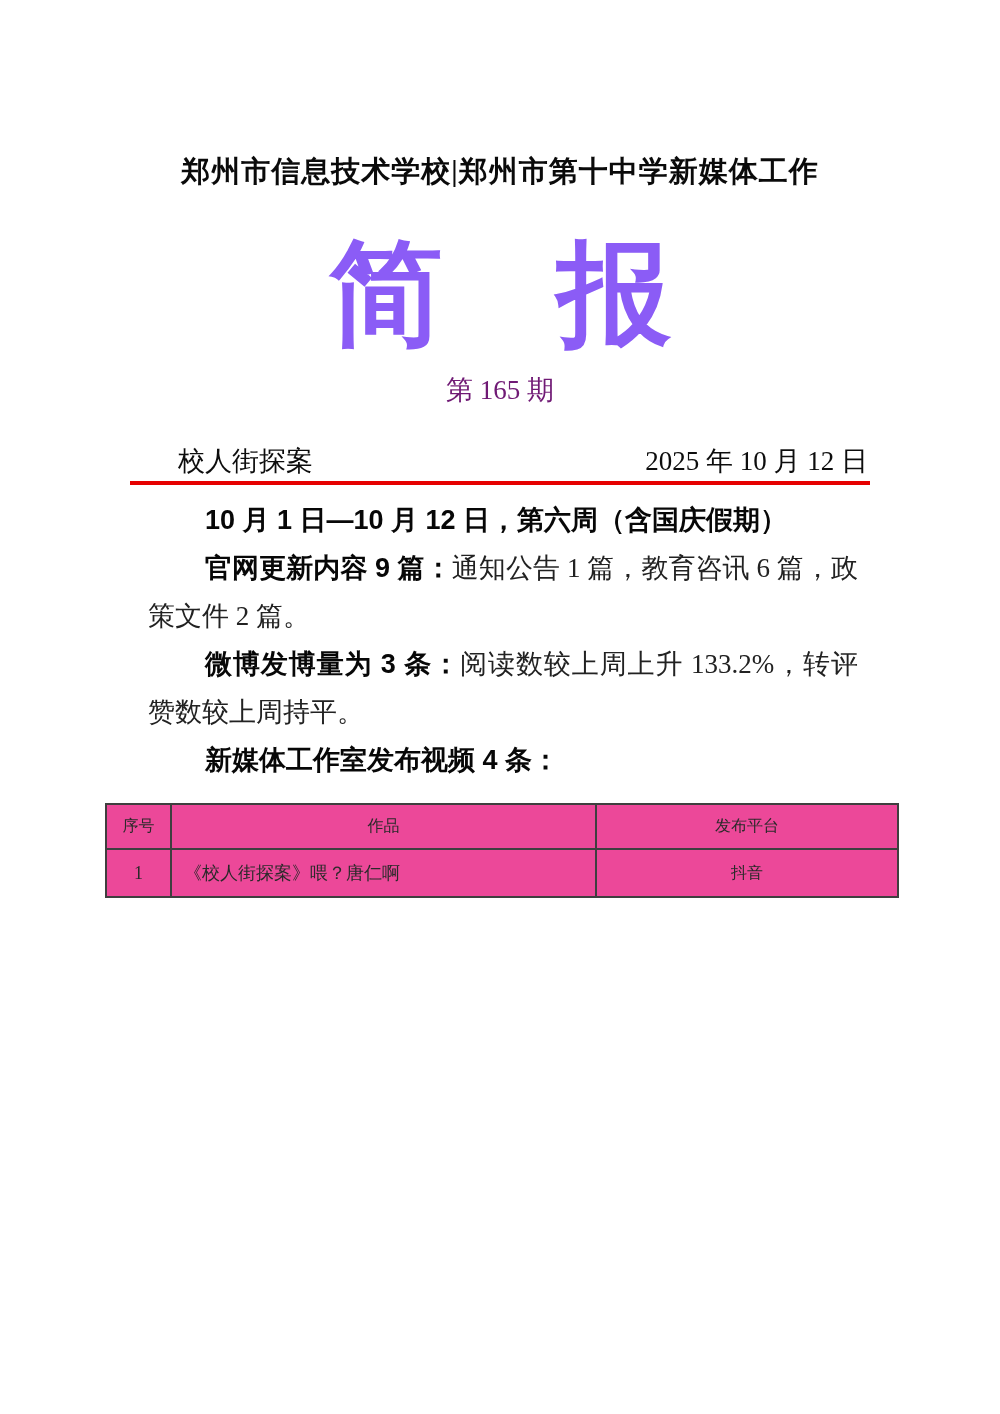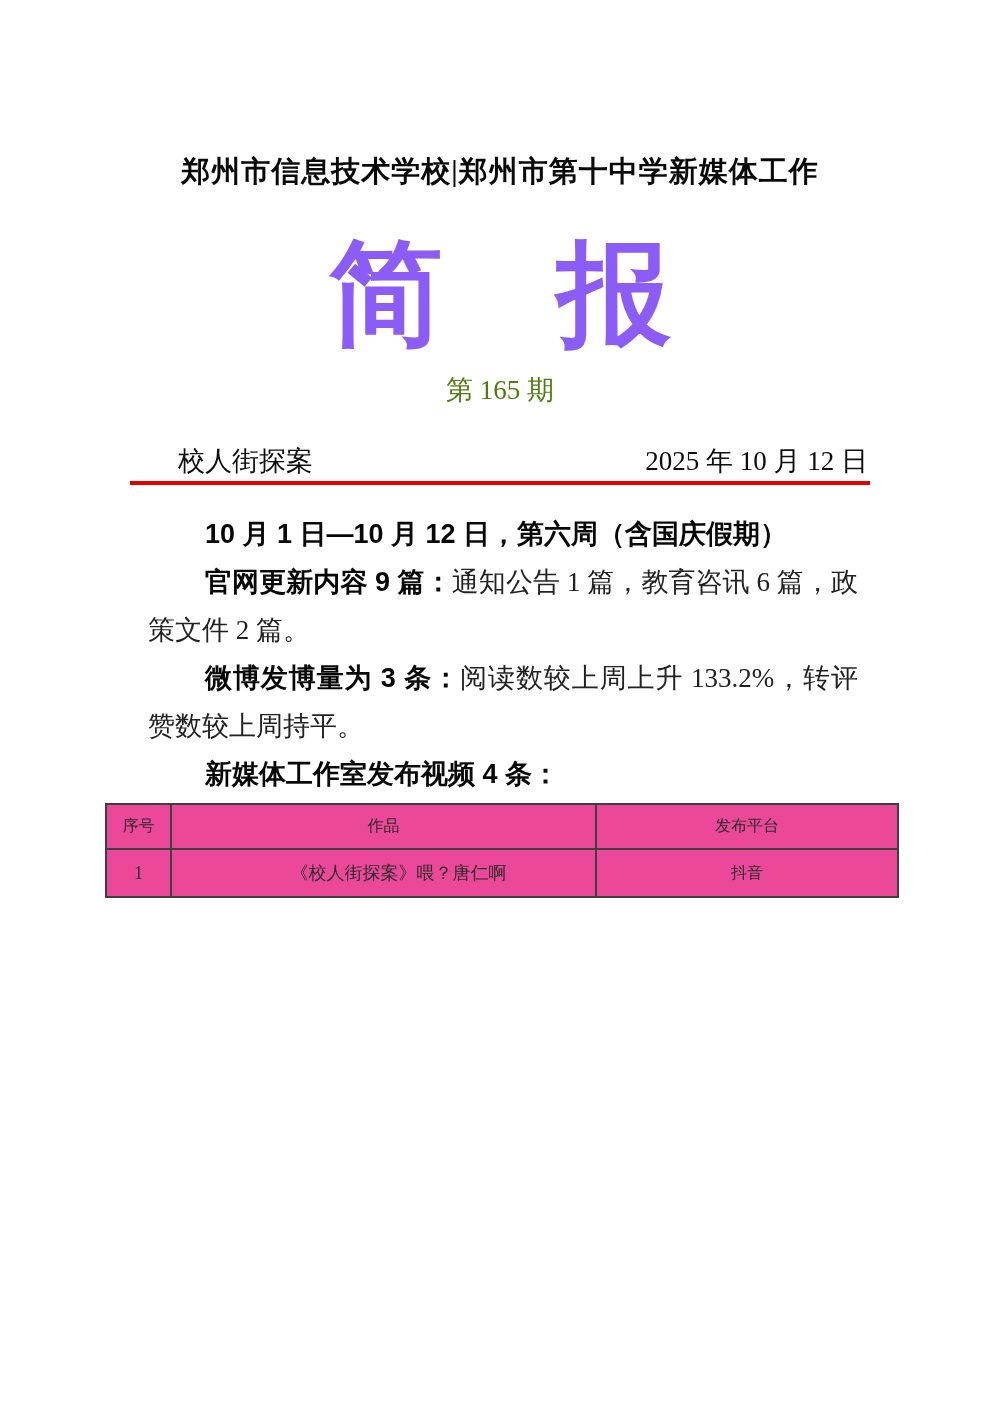--- a/index.html
+++ b/index.html
@@ -32,40 +32,40 @@
     font-weight: bold;
     font-size: 114px;
     line-height: 1.16;
     color: #fe0000;
   }
   .issue-line {
     position: absolute;
     top: 372px; left: 0; right: 0;
     text-align: center;
     font-size: 27px;
-    color: #4d7c0f;
+    color: #701a75;
   }
   .masthead {
     position: absolute;
     top: 443px; left: 178px; right: 132px;
     display: flex;
     justify-content: space-between;
     align-items: baseline;
     font-size: 27px;
     color: #0d0d0d;
   }
   .red-rule {
     position: absolute;
     top: 481px; left: 130px;
     width: 740px; height: 4px;
     background: #e60000;
   }
   .body-text {
     position: absolute;
-    top: 510px; left: 148px;
+    top: 496px; left: 148px;
     width: 710px;
     font-size: 27px;
     line-height: 48px;
     text-align: justify;
     color: #1a1a1a;
   }
   .para { text-indent: 57px; margin: 0; }
   .bold-sans {
     font-family: "Liberation Sans", "DejaVu Sans", sans-serif;
     font-weight: bold;
@@ -89,21 +89,21 @@
     color: #2a2a2a;
     text-align: center;
     vertical-align: middle;
     background: #ec4899;
   }
   .report-table th { height: 45px; font-size: 16px; }
   .report-table td { height: 48px; font-size: 18px; }
   .col-no { width: 65px; }
   .col-work { width: 425px; }
   .col-platform { width: 302px; }
-  td.work-cell { text-align: center; padding-left: 30px; }
+  td.work-cell { text-align: left; padding-left: 12px; }
   td.platform-cell { font-size: 16px; }
 </style>
 </head>
 <body>
 
 <div class="page">
 
   <div class="org-line">郑州市信息技术学校|郑州市第十中学新媒体工作</div>
 
   <div class="main-title" style="color: #8b5cf6;">简　报</div>

